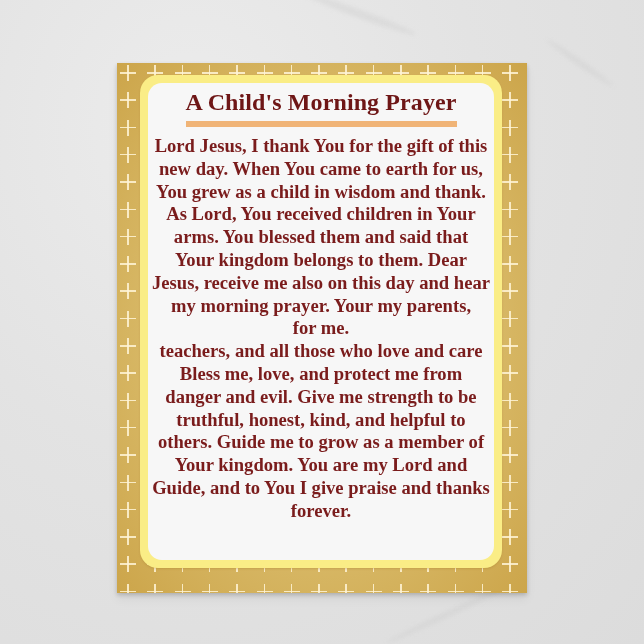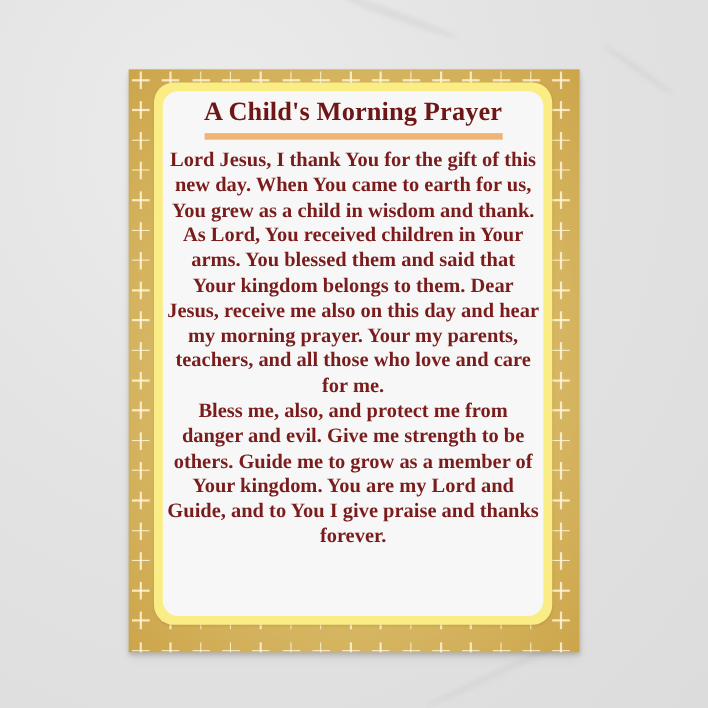--- a/index.html
+++ b/index.html
@@ -425,24 +425,25 @@
       <div class="title-underline"></div>
       <div class="prayer-body">
         <span class="prayer-line">Lord Jesus, I thank You for the gift of this</span>
         <span class="prayer-line">new day. When You came to earth for us,</span>
         <span class="prayer-line">You grew as a child in wisdom and thank.</span>
         <span class="prayer-line">As Lord, You received children in Your</span>
         <span class="prayer-line">arms. You blessed them and said that</span>
         <span class="prayer-line">Your kingdom belongs to them. Dear</span>
         <span class="prayer-line">Jesus, receive me also on this day and hear</span>
         <span class="prayer-line">my morning prayer. Your my parents,</span>
+        <span class="prayer-line">for me.</span>
         <span class="prayer-line">teachers, and all those who love and care</span>
-        <span class="prayer-line">for me.</span>
-        <span class="prayer-line">Bless me, also, and protect me from</span>
+        <span class="prayer-line">Bless me, love, and protect me from</span>
         <span class="prayer-line">danger and evil. Give me strength to be</span>
+        <span class="prayer-line">truthful, honest, kind, and helpful to</span>
         <span class="prayer-line">others. Guide me to grow as a member of</span>
         <span class="prayer-line">Your kingdom. You are my Lord and</span>
         <span class="prayer-line">Guide, and to You I give praise and thanks</span>
         <span class="prayer-line">forever.</span>
       </div>
     </div>
   </div>
 </div>
 
 </body></html>

